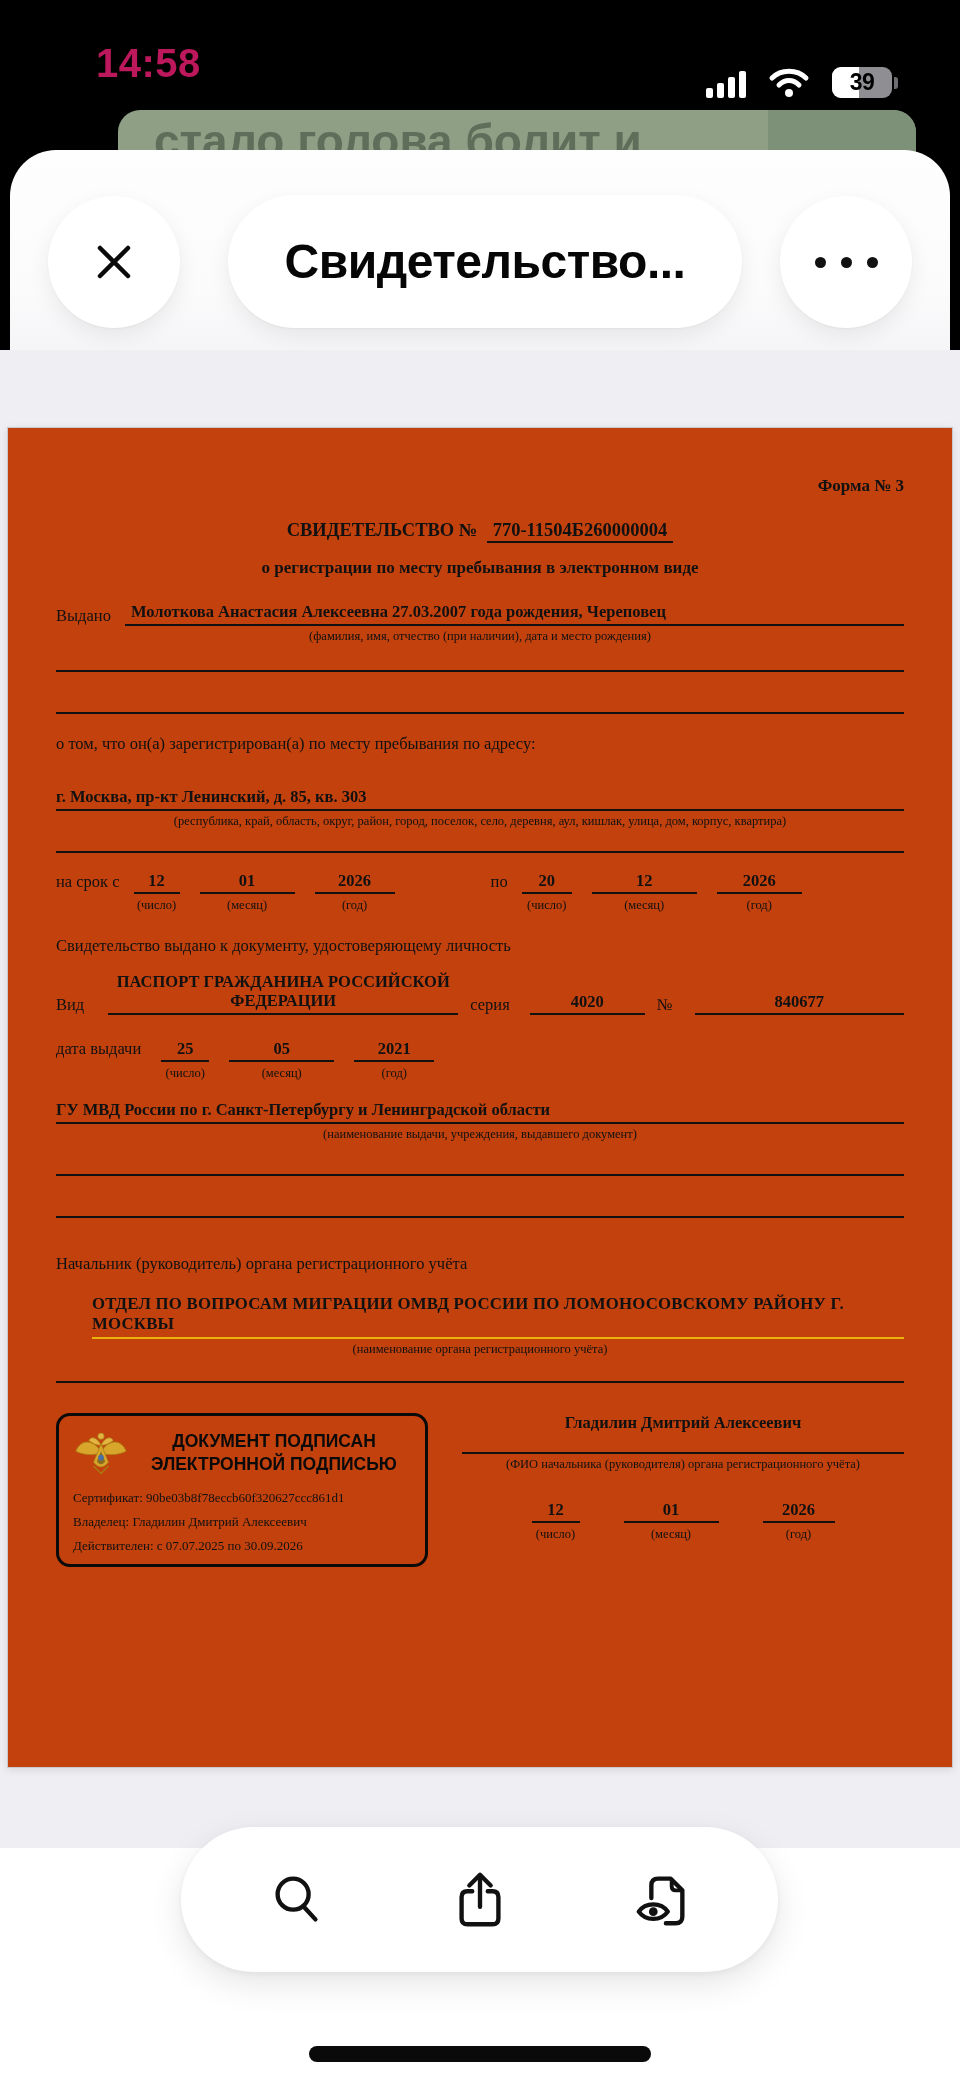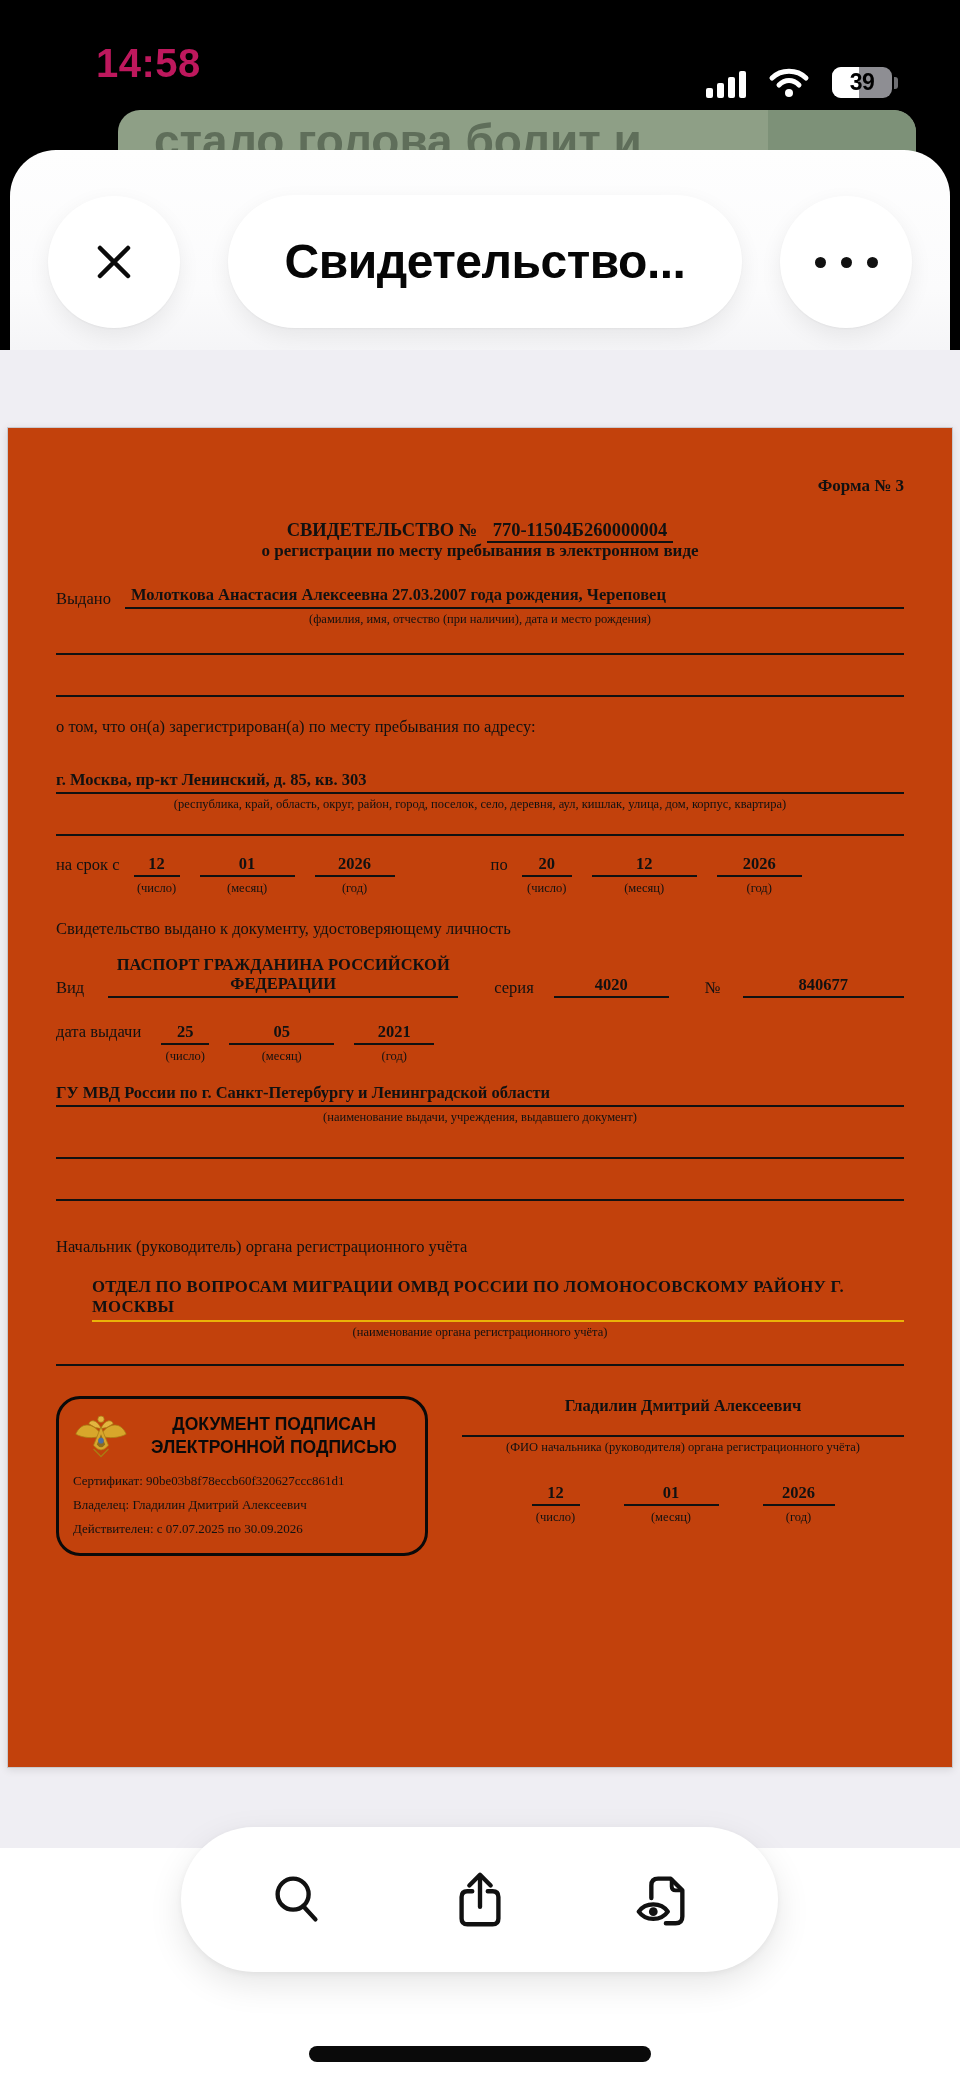--- a/index.html
+++ b/index.html
@@ -43,21 +43,21 @@
   .dots i{display:block;width:11px;height:11px;border-radius:50%;background:#111;}
   
   .viewer-bg{position:absolute;left:0;top:350px;width:960px;height:1498px;background:#efeef3;}
   
   .page{position:absolute;left:7px;top:427px;width:946px;height:1341px;box-sizing:border-box;
     background:#c2410c;border:1px solid #c9c9ce;box-shadow:0 2px 8px rgba(0,0,0,.10);
     padding:48px 48px 0;font-family:"Liberation Serif","DejaVu Serif",serif;color:#111;}
   .forma{text-align:right;font-weight:bold;font-size:17px;}
   .doc-title{margin-top:24px;text-align:center;font-weight:bold;font-size:18.5px;}
   .doc-title .num{border-bottom:2px solid #111;padding:0 6px 1px;}
-  .doc-sub{margin-top:0;text-align:center;font-weight:bold;font-size:17px;}
+  .doc-sub{margin-top:17px;text-align:center;font-weight:bold;font-size:17px;}
   .row-issued{display:flex;align-items:flex-end;margin-top:24px;font-size:16.5px;}
   .row-issued .lbl{padding-right:14px;white-space:nowrap;}
   .fill{flex:1;border-bottom:2px solid #111;font-weight:bold;padding:0 6px 2px;}
   .caption{font-size:12.5px;text-align:center;margin-top:3px;}
   .blank{border-bottom:2px solid #111;height:16px;}
   .b1{margin-top:10px;}
   .b2{margin-top:24px;}
   .b3{margin-top:8px;height:14px;}
   .b4{margin-top:16px;}
   .b5{margin-top:24px;}
@@ -68,29 +68,29 @@
   .term-row{display:flex;margin-top:18px;font-size:16.5px;align-items:flex-start;}
   .term-row .lbl{margin-top:1px;white-space:nowrap;}
   .dgroup{display:inline-block;text-align:center;}
   .dcell{display:block;text-align:center;font-weight:bold;border-bottom:2px solid #111;padding-bottom:1px;}
   .w46{width:46px;} .w95{width:95px;} .w80{width:80px;}
   .w50{width:50px;} .w105{width:105px;} .w85{width:85px;} .w48{width:48px;} .w72{width:72px;}
   .ml14{margin-left:14px;} .ml20{margin-left:20px;} .ml96{margin-left:96px;}
   .vid-row{display:flex;align-items:flex-end;margin-top:16px;font-size:16.5px;}
   .vid-val{width:350px;margin-left:24px;text-align:center;font-weight:bold;line-height:1.18;
     border-bottom:2px solid #111;padding-bottom:2px;}
-  .vid-row .mid-lbl{margin-left:36px;white-space:nowrap;}
+  .vid-row .mid-lbl{margin-left:12px;white-space:nowrap;}
   .ser-cell{width:115px;margin-left:20px;}
   .num-cell{flex:1;margin-left:22px;}
   .date-row{display:flex;margin-top:24px;font-size:16.5px;align-items:flex-start;}
   .org{margin-top:18px;font-weight:bold;font-size:16.5px;border-bottom:2px solid #111;padding-bottom:2px;}
   .head-lbl{margin-top:36px;font-size:16.5px;}
   .dept{margin-top:20px;font-weight:bold;font-size:16.8px;border-bottom:2px solid #eab308;padding-bottom:3px;letter-spacing:.2px;margin-left:36px;}
   .sig{display:flex;margin-top:30px;align-items:flex-start;}
-  .stamp{width:372px;box-sizing:border-box;border:3px solid #0a0a0a;border-radius:24px;padding:12px 14px 16px;}
+  .stamp{width:372px;box-sizing:border-box;border:3px solid #0a0a0a;border-radius:14px;padding:12px 14px 10px;}
   .stamp-head{display:flex;align-items:center;gap:8px;}
   .stamp-title{flex:1;text-align:center;font-family:"Liberation Sans","DejaVu Sans",sans-serif;
     font-weight:700;font-size:17.5px;line-height:1.3;color:#0a0a0a;}
   .stamp-line{font-size:13px;margin-top:8px;}
   .stamp-line.first{margin-top:12px;}
   .sign-col{flex:1;margin-left:34px;}
   .sign-name{text-align:center;font-weight:bold;font-size:16.5px;border-bottom:2px solid #111;padding-bottom:19px;}
   .sign-dates{display:flex;justify-content:center;gap:44px;margin-top:28px;font-size:16.5px;}
   
   .bottom-white{position:absolute;left:0;top:1848px;width:960px;height:231px;background:#fff;}

